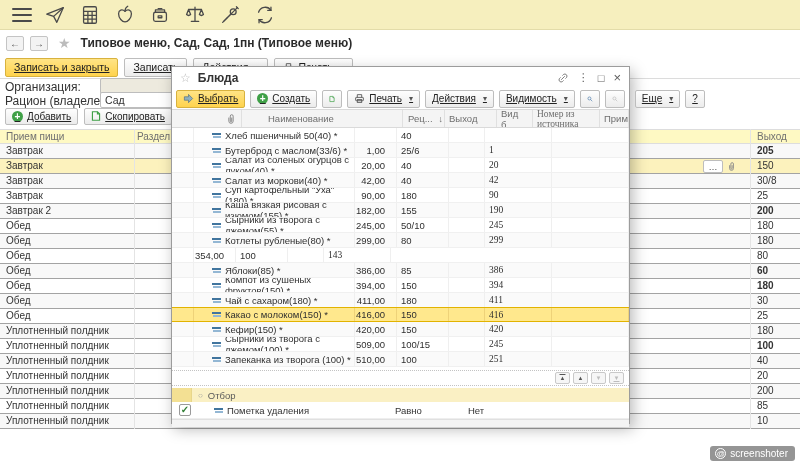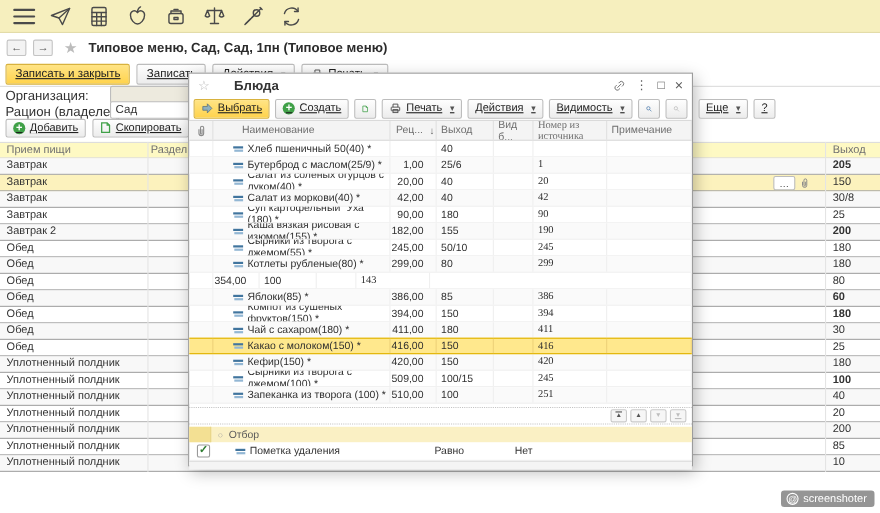--- a/index.html
+++ b/index.html
@@ -65,30 +65,30 @@
   .brow.hl .ctl { display:flex; position:absolute; left:703px; top:0; height:15px; align-items:center; gap:4px; }
   .cellbtn { height:13px; width:20px; background:#fff; border:1px solid #bdbdbd; border-radius:2px;
     font-size:9px; line-height:10px; text-align:center; color:#444; }
   .vline { position:absolute; top:0; width:1px; background:#e4e4e4; }
 
   
   .modal { position:absolute; left:171px; top:66px; width:459px; height:358px; background:#fff;
     border:1px solid #9c9c9c; box-shadow:3px 5px 14px rgba(0,0,0,.28); z-index:10; }
   .mtitle { height:21px; display:flex; align-items:center; padding:0 8px; }
   .mtitle .star { margin-left:0; font-size:12px; }
-  .mtitle .t { font-size:12px; font-weight:bold; margin-left:22px; flex:1; }
+  .mtitle .t { font-size:12px; font-weight:bold; margin-left:7px; flex:1; }
   .winctl { display:flex; align-items:center; gap:9px; color:#5d5d5d; font-size:11px; }
   .winctl svg { stroke:#5d5d5d; fill:none; stroke-width:1.3; }
   .mtoolbar { height:21px; display:flex; align-items:center; gap:5px; padding:0 4px; }
   .mtoolbar .btn { height:18px; font-size:10px; padding:0 6px; }
   .iconbtn { width:20px; padding:0 2px; justify-content:center; }
   .spacer { flex:1; }
 
   .mhead { position:relative; height:19px; background:#f4f4f4; border-top:1px solid #dadada;
-    border-bottom:1px solid #dadada; font-size:9.5px; color:#6e6e6e; display:flex; align-items:center; }
+    border-bottom:1px solid #dadada; font-size:9.5px; color:#6e6e6e; display:flex; align-items:center;padding-left:48px; }
   .mc { height:100%; border-right:1px solid #e0e0e0; display:flex; align-items:center; overflow:hidden; }
   .w-clip{width:22px; justify-content:center;} .w-name{width:161px; padding-left:26px;}
   .w-rec{width:42px; padding-left:5px;} .w-out{width:52px; padding-left:4px;}
   .w-vid{width:36px; padding-left:4px;} .w-num{width:67px; padding-left:4px;font-family:Liberation Serif, serif;} .w-note{flex:1; padding-left:4px;}
   .sort { font-size:9px; margin-left:6px; color:#666; }
 
   .drows { height:240px; overflow:hidden; }
   .drow { position:relative; height:15px; display:flex; font-size:9.5px; color:#2f2f2f;
     border-bottom:1px solid #f0f0f0; }
   .drow:nth-child(even) { background:#fafafa; }
@@ -438,21 +438,21 @@
     <span class="mc rec"></span>
     <span class="mc w-out">40</span>
     <span class="mc w-vid"></span>
     <span class="mc w-num"></span>
     <span class="mc w-note"></span>
   </div>
         <div class="drow">
     <span class="mc w-clip"></span>
     <span class="mc name">
             <span class="mk"></span>
-            <span>Бутерброд с маслом(25/9) *</span>
+            <span>Бутерброд с маслом(33/6) *</span>
           </span>
     <span class="mc rec">1,00</span>
     <span class="mc w-out">25/6</span>
     <span class="mc w-vid"></span>
     <span class="mc w-num">1</span>
     <span class="mc w-note"></span>
   </div>
         <div class="drow">
     <span class="mc w-clip"></span>
     <span class="mc name">

